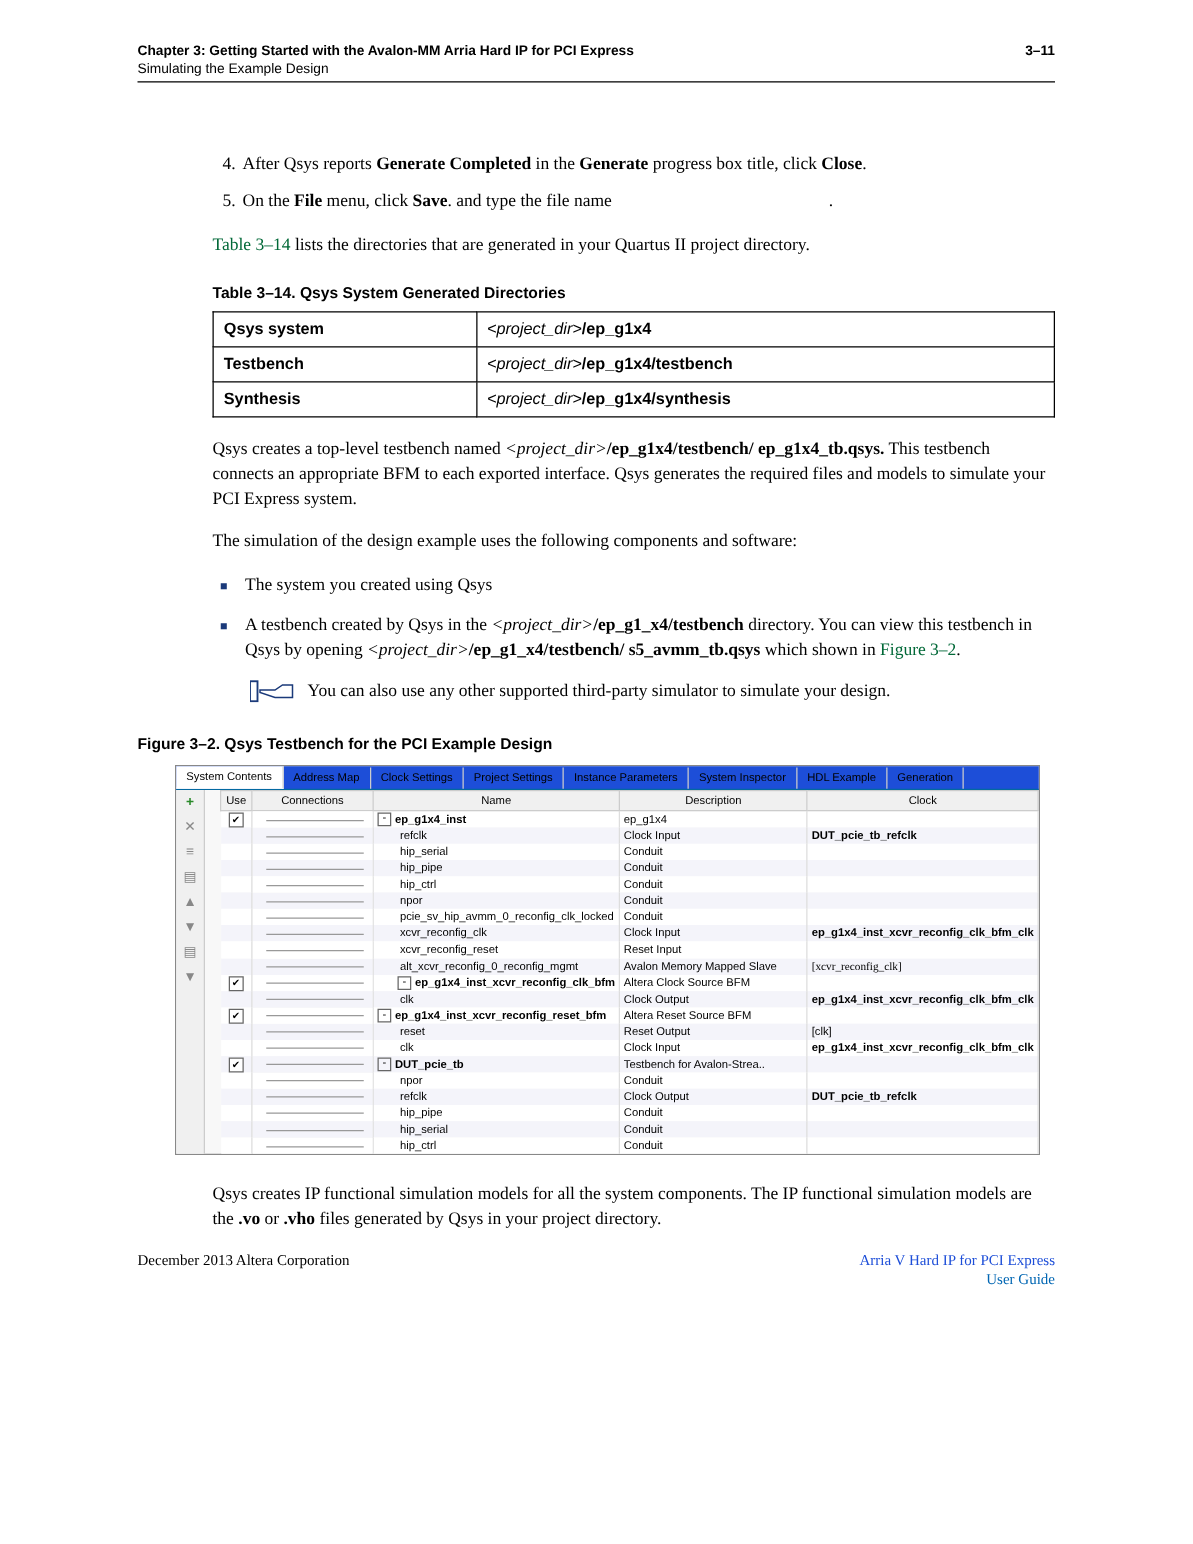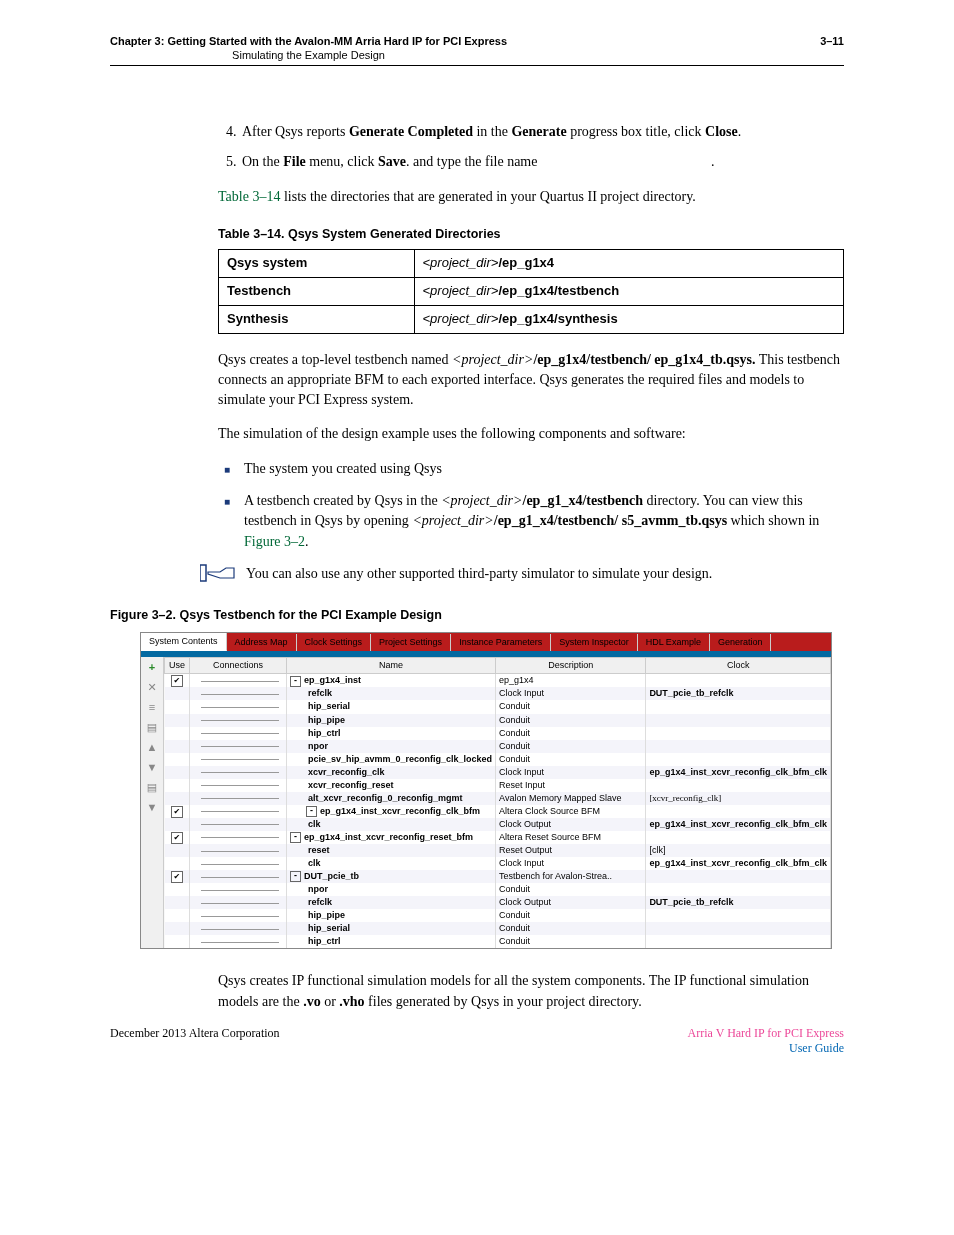--- a/index.html
+++ b/index.html
@@ -16,25 +16,25 @@
   .header {
     display: flex;
     justify-content: space-between;
     font-family: Arial, Helvetica, sans-serif;
     font-size: 11px;
     font-weight: bold;
     border-bottom: 1px solid #000;
     padding-bottom: 4px;
     margin-bottom: 56px;
   }
-  .header .left { text-align: center; }
+  .header .left { text-align: left; }
   .header .right { text-align: right; margin-left: 32px; }
   .header .sub { font-weight: normal; display:block; margin-top:2px;}
   .content {
-    margin-left: 108px;
+    margin-left: 60px;
     font-size: 14px;
     line-height: 1.45;
   }
   .content-full {
     margin-left: 0;
     font-size: 14px;
     line-height: 1.45;
   }
   ol.steps { list-style: decimal; padding-left: 22px; margin: 0 0 10px 0;}
   ol.steps li { margin-bottom: 10px; padding-left: 2px;}
@@ -94,22 +94,22 @@
     border: 1px solid #888;
     margin: 4px 0 0 30px;
     width: 690px;
     font-family: Tahoma, Arial, sans-serif;
     font-size: 9px;
     background: #f8f8f8;
     color: #000;
   }
   .tabbar {
     display: flex;
-    background: #b91c1c;
-    border-bottom: 6px solid #0369a1;
+    background: #1d4ed8;
+    border-bottom: 1px solid #0369a1;
     height: 18px;
     align-items: center;
   }
   .tabbar .tab {
     padding: 2px 8px;
     border-right: 1px solid #ccc;
     white-space: nowrap;
   }
   .tabbar .tab.active {
     background: #fff;
@@ -127,39 +127,39 @@
     gap:4px;
   }
   .toolbar .tbtn {
     width: 16px; height: 16px;
     font-size: 11px;
     text-align: center;
     line-height: 16px;
     color: #888;
   }
   .toolbar .tbtn.green { color: #2a8a2a; font-weight:bold;}
-  .ss-table { flex: 1; border-collapse: collapse; width: 100%; }
+  .ss-table { flex: 1; border-collapse: collapse; width: 100%; margin-left: 12px; }
   .ss-table th {
     background: #f0f0f0;
     border: 1px solid #ccc;
     font-weight: normal;
     padding: 1px 4px;
     text-align: center;
     font-size: 9px;
   }
   .ss-table td {
     border-right: 1px solid #ddd;
     padding: 0 3px;
     font-size: 9px;
     height: 12px;
     white-space: nowrap;
   }
   .ss-table tr:nth-child(even) td { background: #f4f4fa; }
   .ss-table tr:nth-child(odd) td { background: #fff; }
-  .ss-table td.name { width: 165px; font-weight: bold; }
+  .ss-table td.name { width: 165px; }
   .ss-table td.desc { width: 150px; }
   .ss-table td.clk { width: 155px; font-weight:bold;}
   .ss-table td.conn { width: 100px; position:relative;}
   .chk { width: 16px; text-align:center; }
   .expbox { display:inline-block; width:9px; height:9px; border:1px solid #666; text-align:center; line-height:7px; font-size:9px; margin-right:3px; vertical-align:middle;}
   .footer {
     display: flex;
     justify-content: space-between;
     font-size: 12px;
     font-family: "Palatino Linotype", Palatino, serif;
@@ -511,17 +511,17 @@
 
   <div class="content" style="margin-top:22px;">
     <p>
       <span>Qsys creates IP functional simulation models for all the system components. The IP functional simulation models are the </span><span class="bold">.vo</span><span> or </span><span class="bold">.vho</span><span> files generated by Qsys in your project directory.</span>
     </p>
   </div>
 
   <div class="footer">
     <div>December 2013   Altera Corporation</div>
     <div class="right">
-      <span style="color:#ec4899;">Arria V Hard IP for PCI Express</span>
+      <span style="color:#1d4ed8;">Arria V Hard IP for PCI Express</span>
       <span class="gray" style="color:#0066b3;">User Guide</span>
     </div>
   </div>
 </div>
 
 </body></html>

